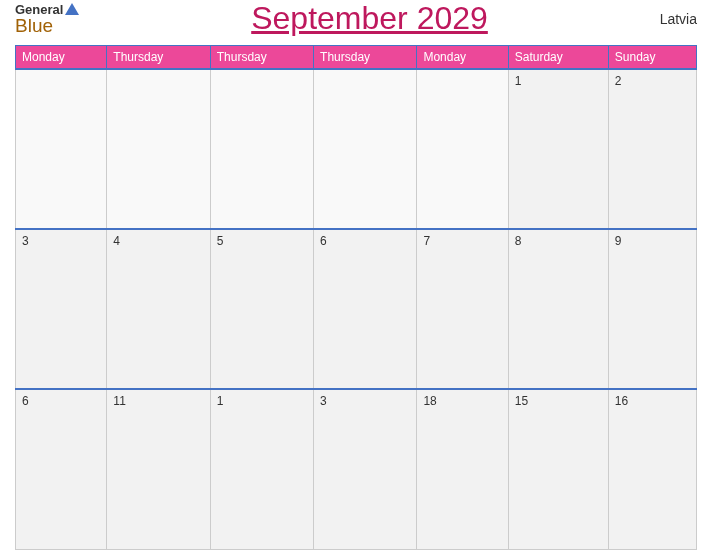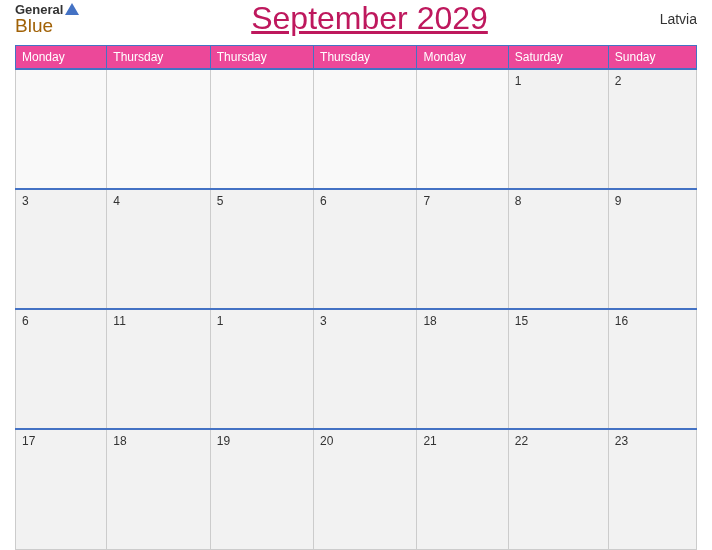--- a/index.html
+++ b/index.html
@@ -154,24 +154,15 @@
         </tr>
         <tr>
           <td><span class="day-num">6</span></td>
           <td><span class="day-num">11</span></td>
           <td><span class="day-num">1</span></td>
           <td><span class="day-num">3</span></td>
           <td><span class="day-num">18</span></td>
           <td><span class="day-num">15</span></td>
           <td><span class="day-num">16</span></td>
         </tr>
-        <tr>
-          <td><span class="day-num">17</span></td>
-          <td><span class="day-num">18</span></td>
-          <td><span class="day-num">19</span></td>
-          <td><span class="day-num">20</span></td>
-          <td><span class="day-num">21</span></td>
-          <td><span class="day-num">22</span></td>
-          <td><span class="day-num">23</span></td>
-        </tr>
       </tbody>
   </table>
 </div>
 
 </body></html>

